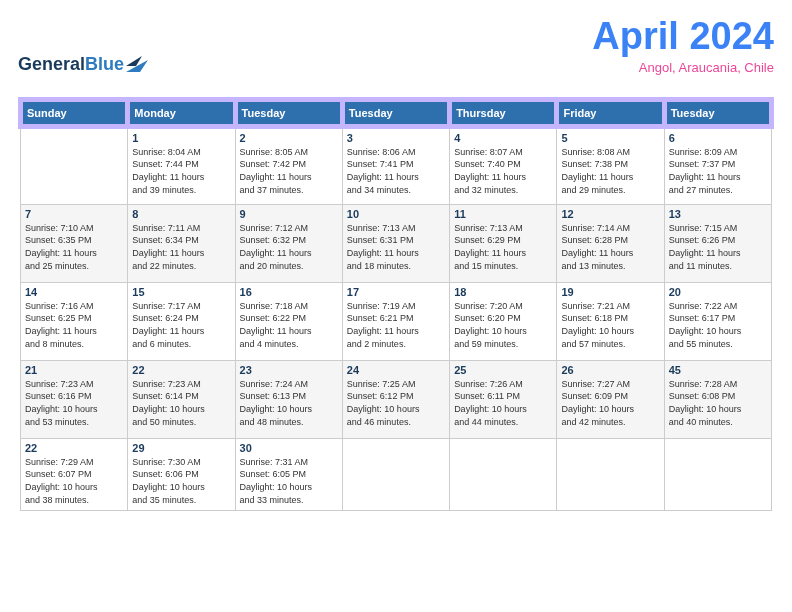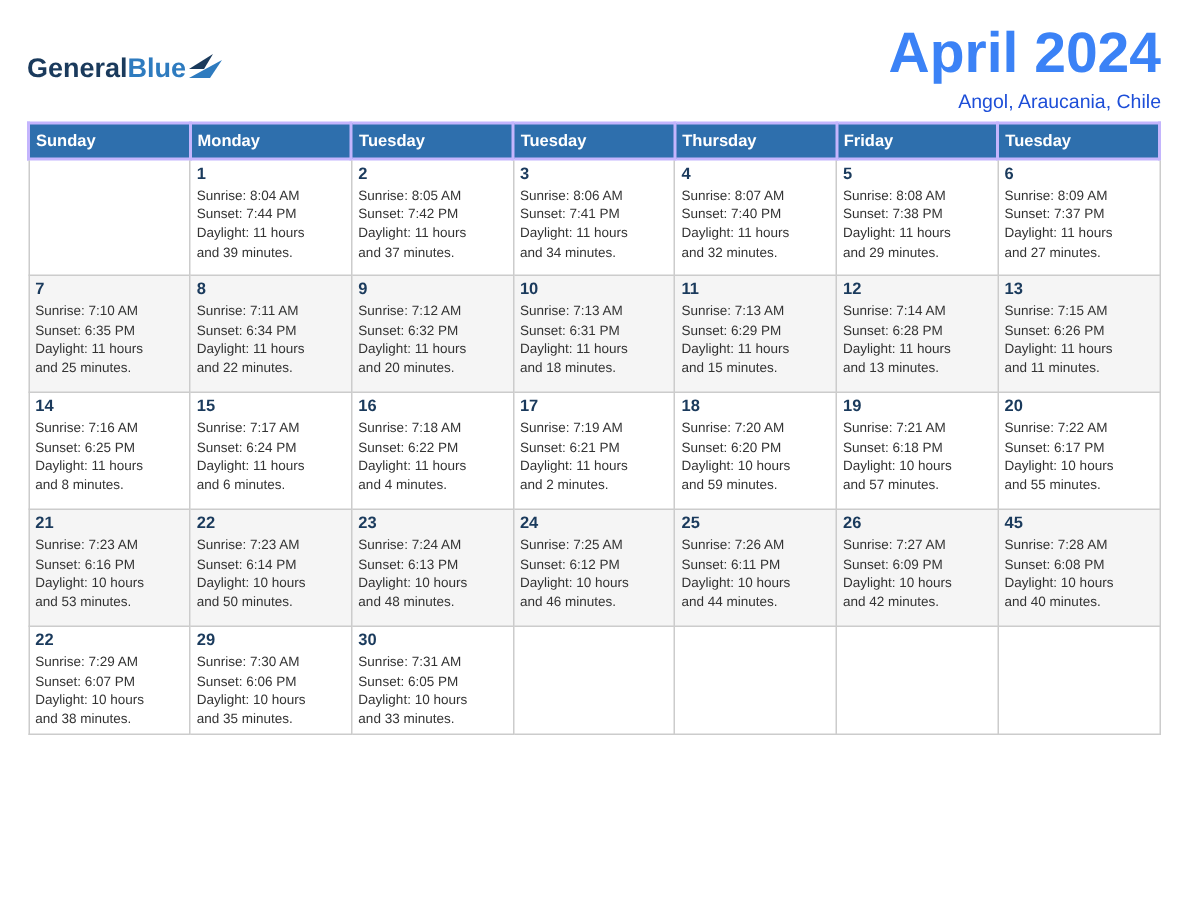--- a/index.html
+++ b/index.html
@@ -12,22 +12,22 @@
     }
     .page {
       width: 792px;
       height: 612px;
       background: #fff;
       padding: 16px 18px 12px 18px;
     }
     .header-row {
       display: flex;
       justify-content: space-between;
-      align-items: center;
-      margin-bottom: 6px;
+      align-items: flex-end;
+      margin-bottom: 22px;
     }
     .logo {
       display: flex;
       flex-direction: column;
       align-items: flex-start;
     }
     .logo-text {
       font-size: 18px;
       font-weight: bold;
       color: #1a3a5c;
@@ -38,36 +38,36 @@
       text-align: right;
     }
     .month-title {
       font-size: 38px;
       font-weight: bold;
       color: #3b82f6;
       line-height: 1.1;
     }
     .subtitle {
       font-size: 13px;
-      color: #1d4ed8;
+      color: #ec4899;
       margin-top: 2px;
     }
     table {
       width: 100%;
       border-collapse: collapse;
       table-layout: fixed;
     }
     thead tr th {
       background: #2e6fad;
       color: #fff;
       font-size: 11px;
       font-weight: bold;
       padding: 5px 4px;
       text-align: left;
-      border: 2px solid #c4b5fd;
+      border: 5px solid #c4b5fd;
     }
     tbody tr td {
       vertical-align: top;
       padding: 3px 4px;
       border: 1px solid #ccc;
       font-size: 9.5px;
       color: #222;
       height: 78px;
     }
     tbody tr:last-child td {

